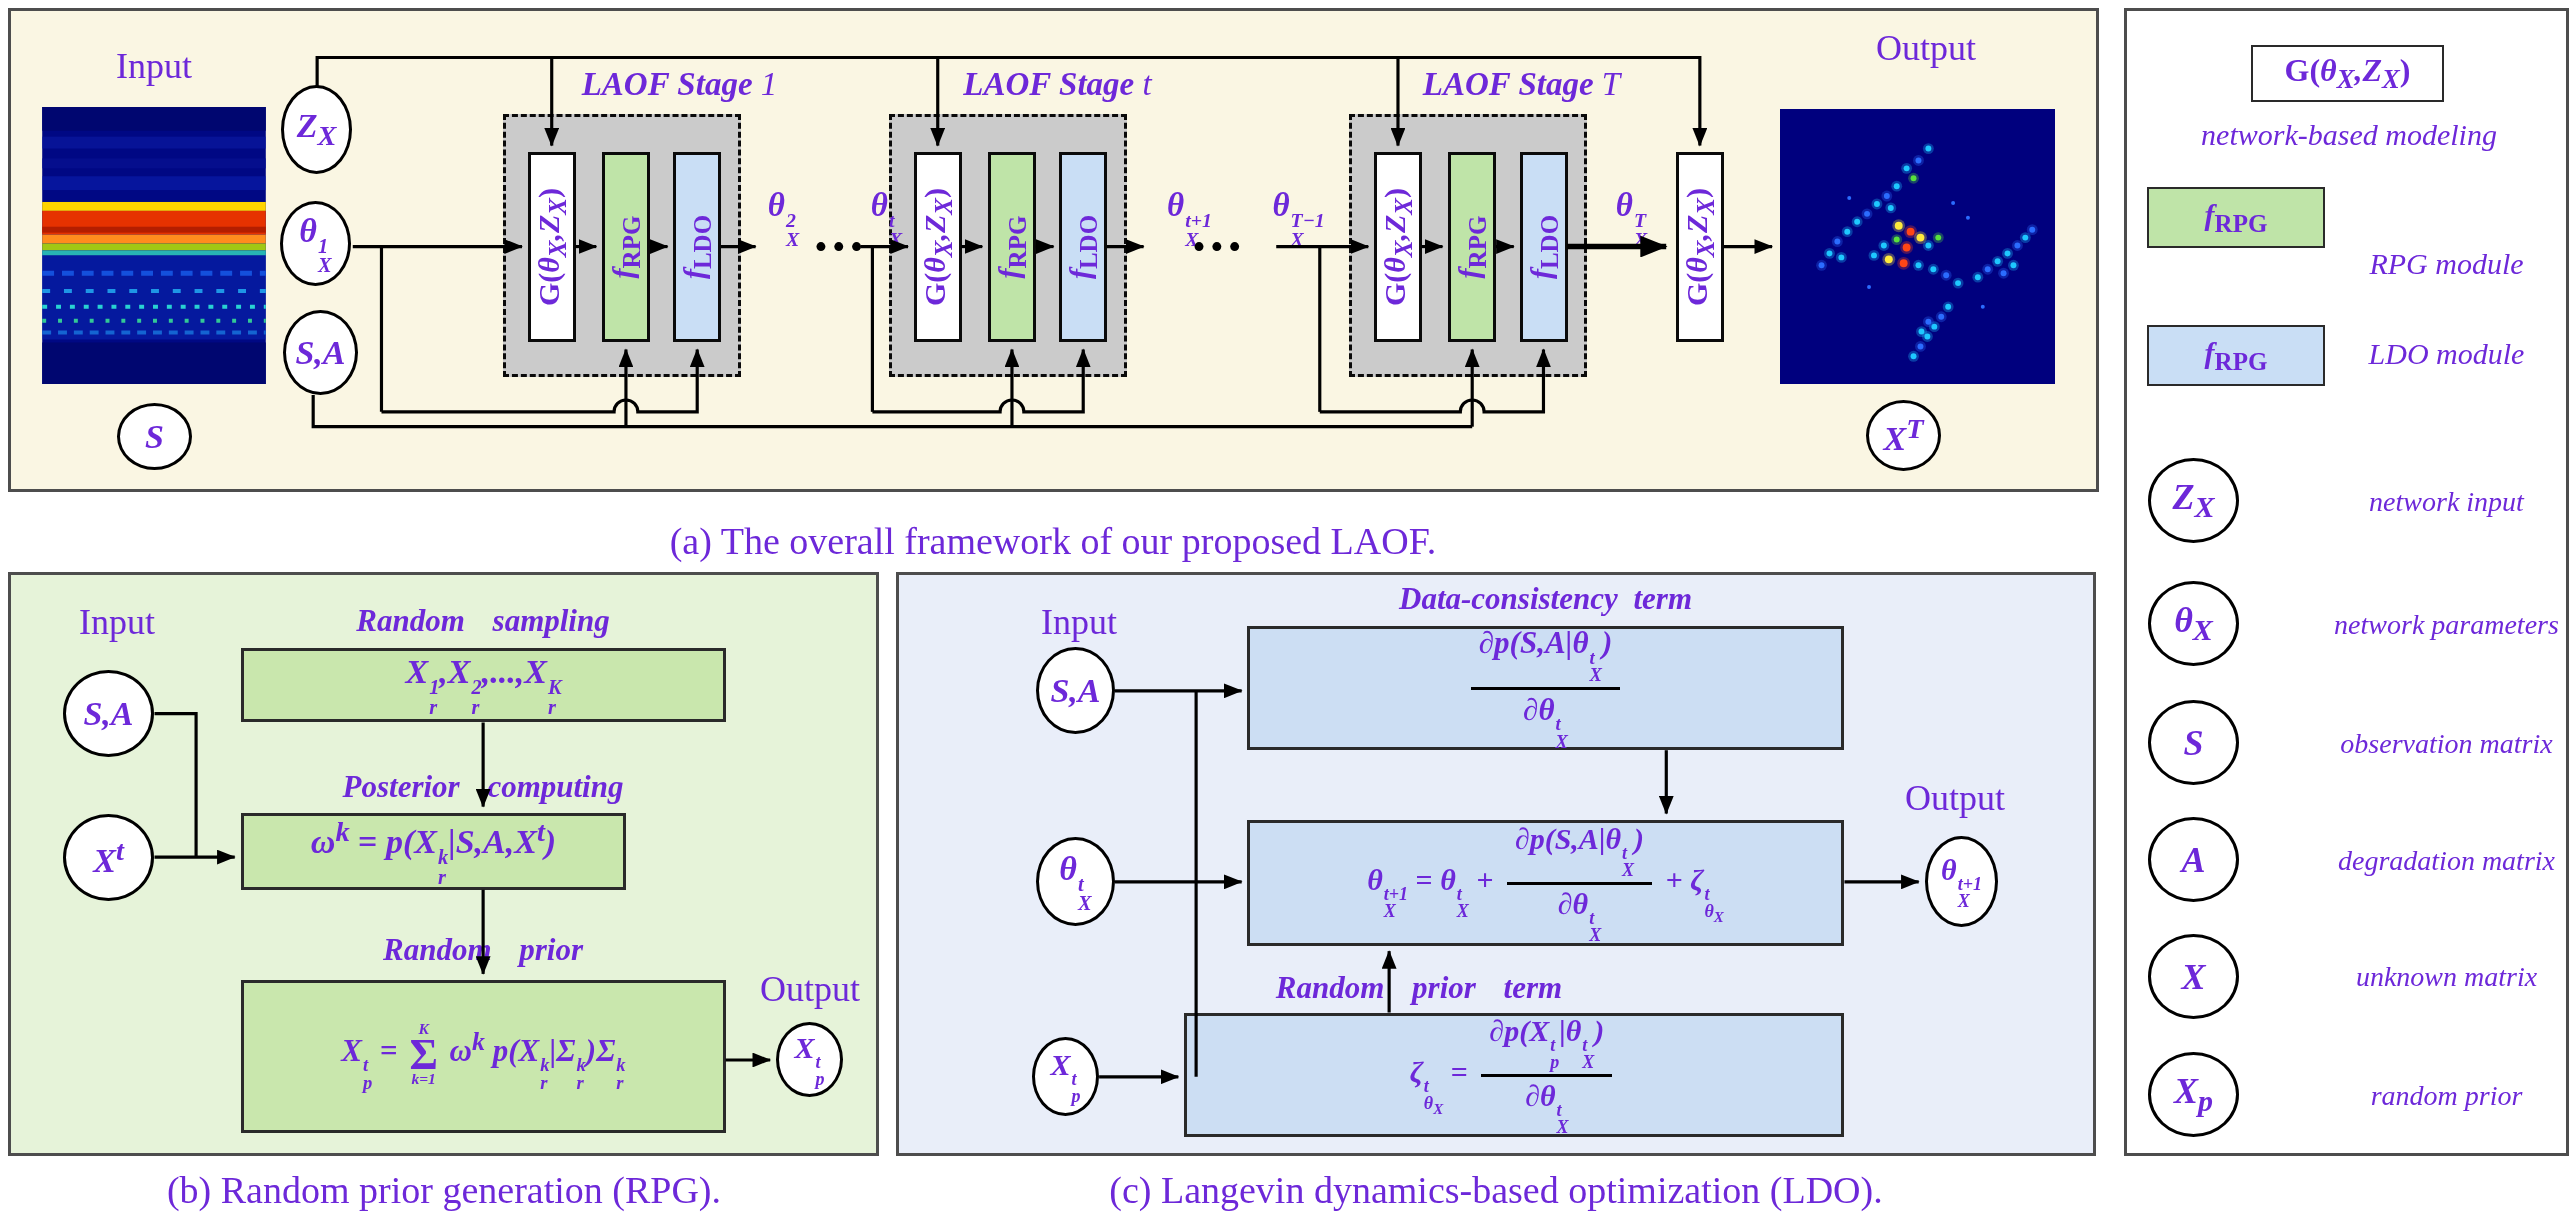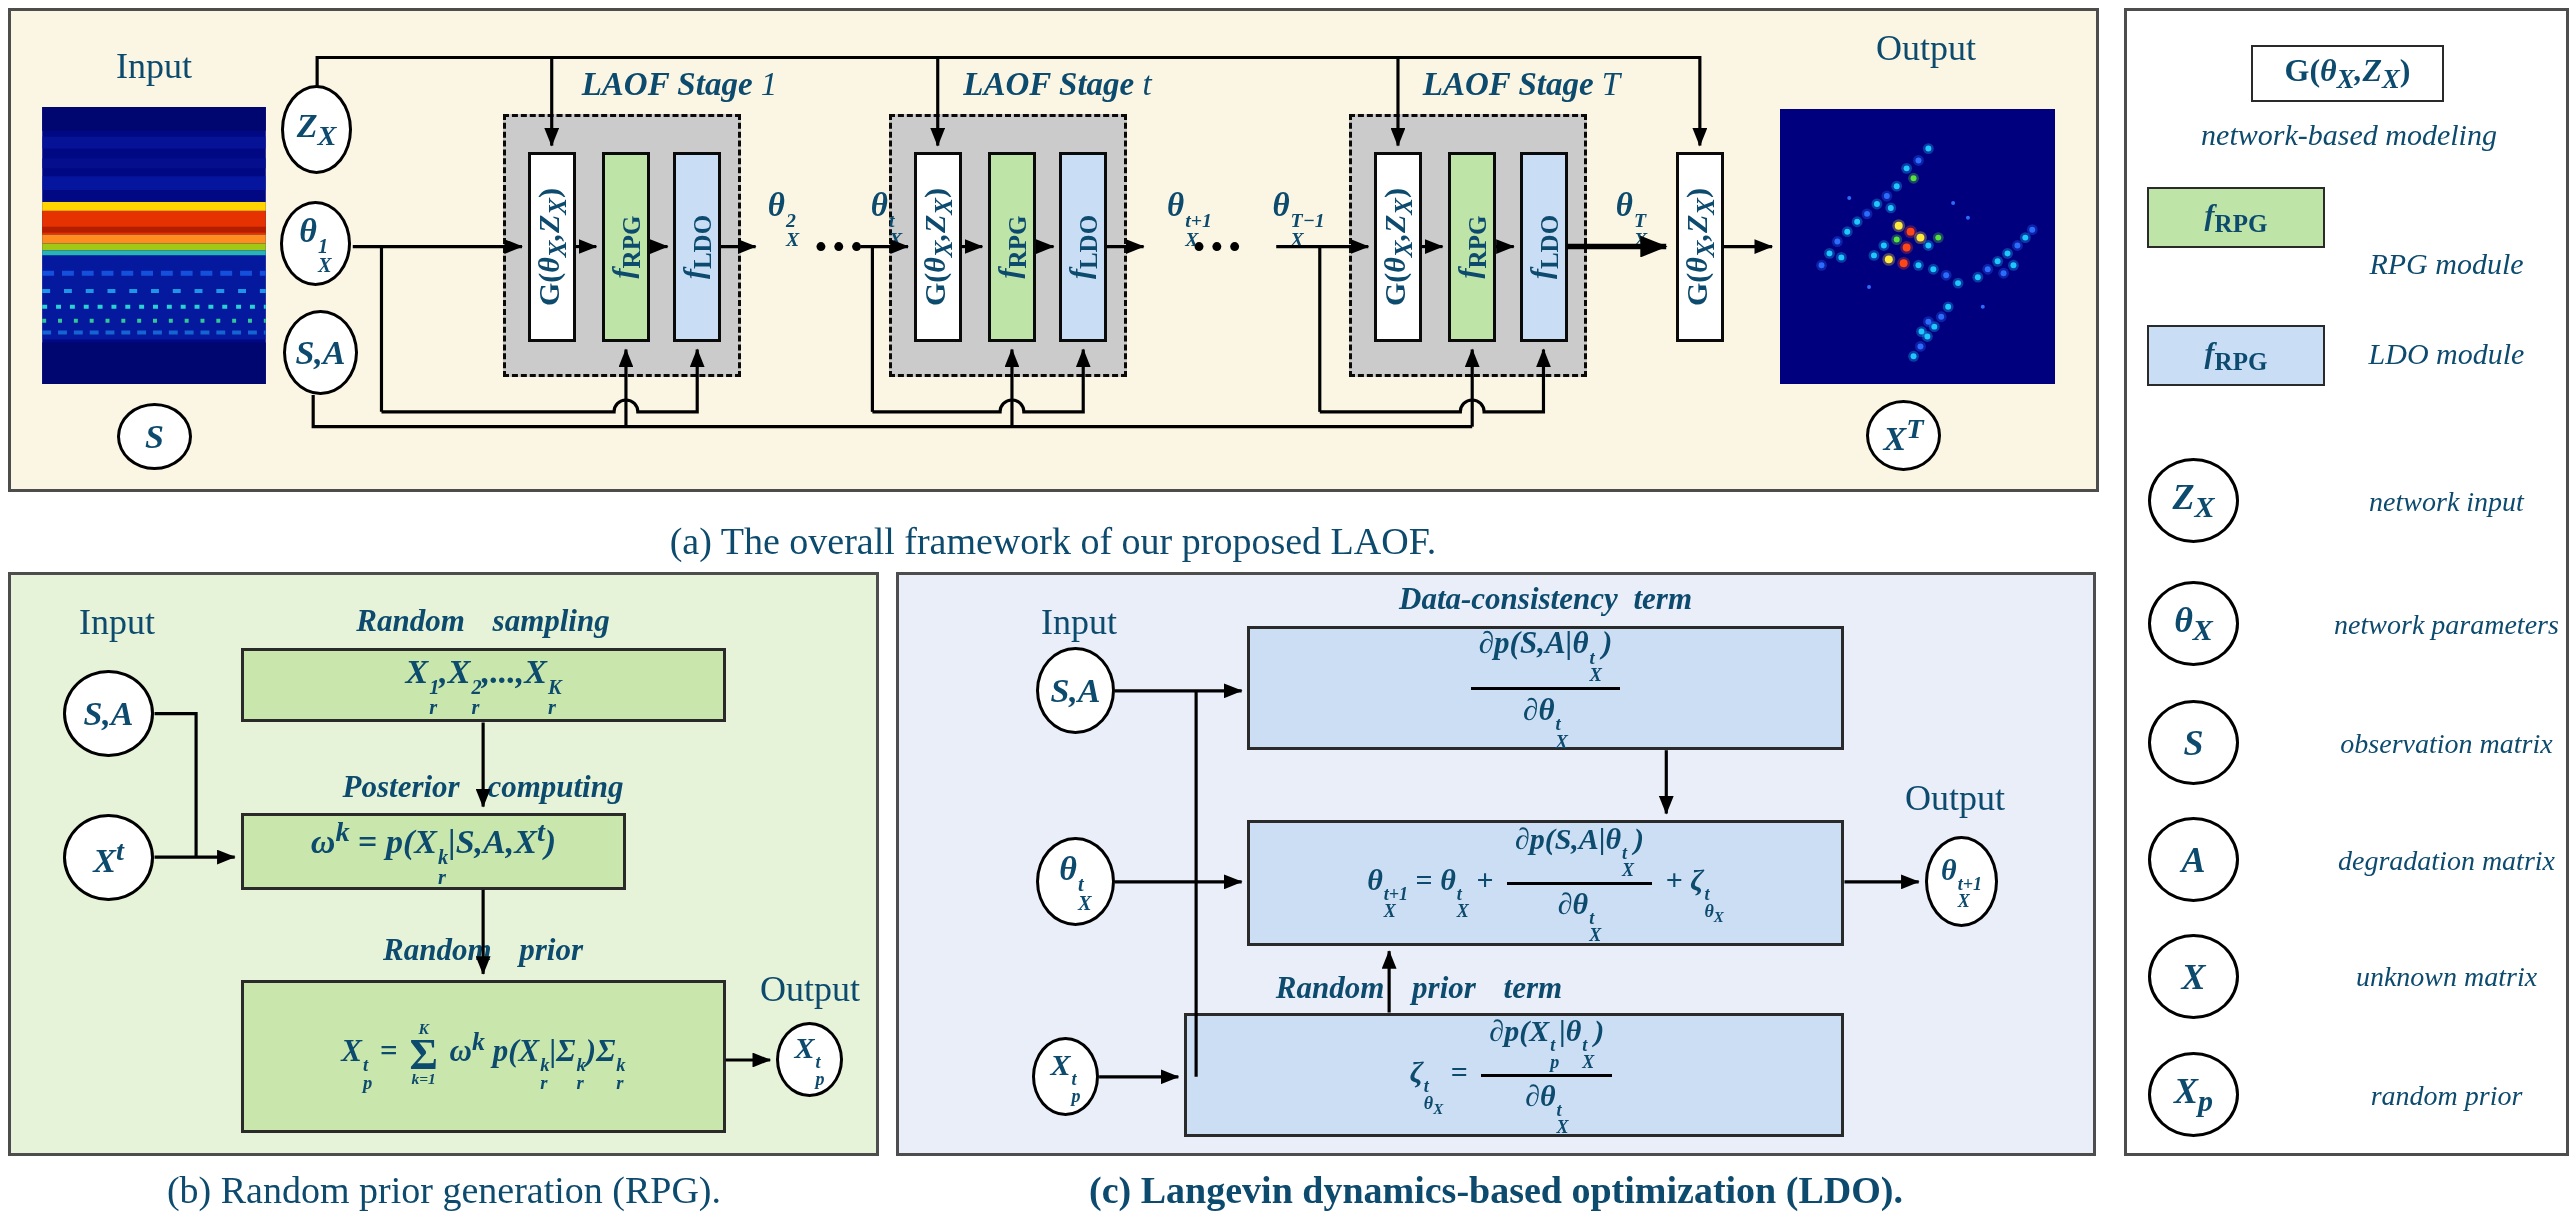--- a/index.html
+++ b/index.html
@@ -1,16 +1,16 @@
 <!DOCTYPE html>
 <html><head>
 <meta charset="utf-8">
 <style>
   html,body{margin:0;padding:0;background:#fff;}
-  #page{position:relative;width:2576px;height:1227px;background:#fff;font-family:"Liberation Serif","DejaVu Serif",serif;color:#0c4a6e;overflow:hidden;}
+  #page{position:relative;width:2576px;height:1227px;background:#fff;font-family:"Liberation Serif","DejaVu Serif",serif;color:#6d28d9;overflow:hidden;}
   .panel{position:absolute;border:3px solid #4d4d4d;box-sizing:border-box;}
   #panel-a{left:8px;top:8px;width:2091px;height:484px;background:#faf6e3;}
   #panel-b{left:8px;top:572px;width:871px;height:584px;background:#e6f3d9;}
   #panel-c{left:896px;top:572px;width:1200px;height:584px;background:#e9eef9;}
   #legend{left:2124px;top:8px;width:445px;height:1148px;background:#fff;border:3px solid #4d4d4d;}
   .abs{position:absolute;}
   .lbl{position:absolute;text-align:center;font-size:36px;line-height:1.1;}
   .caption{position:absolute;text-align:center;font-size:38px;}
   .stage{position:absolute;top:103px;width:238px;height:263px;background:#cbcbcb;border:3px dashed #0a0a0a;box-sizing:border-box;}
   .stagelbl{position:absolute;top:55px;width:317px;text-align:center;font-size:33px;font-weight:bold;font-style:italic;}
@@ -466,21 +466,21 @@
         <path d="M300,117 L300,507"></path>
         <path d="M218,310 L346,310" marker-end="url(#ah)"></path>
         <path d="M202,507 L282,507" marker-end="url(#ah)"></path>
         <path d="M775,177 L775,241" marker-end="url(#ah)"></path>
         <path d="M495,442 L495,380" marker-end="url(#ah)"></path>
         <path d="M955,310 L1030,310" marker-end="url(#ah)"></path>
       </g>
     </svg>
   </div>
 
-  <div class="caption" style="left:1001px;top:1168px;width:990px;font-weight:bold;">(c)  Langevin dynamics-based optimization  (LDO).</div>
+  <div class="caption" style="left:1001px;top:1168px;width:990px;">(c)  Langevin dynamics-based optimization  (LDO).</div>
 
   <div id="legend" class="panel">
     <div class="legbox math" style="left:124px;top:34px;width:193px;height:57px;background:#fff;font-size:32px;">
         <span><span class="rm">G(</span>θ<sub>X</sub>,Z<sub>X</sub><span class="rm">)</span></span>
       </div>
     <div class="leglbl" style="left:14px;width:416px;top:107px;font-size:30px;">network-based modeling</div>
 
     <div class="legbox math" style="left:20px;top:176px;width:178px;height:61px;background:#bfe4a8;">
         <span>f<sub class="rm">RPG</sub></span>
       </div>

